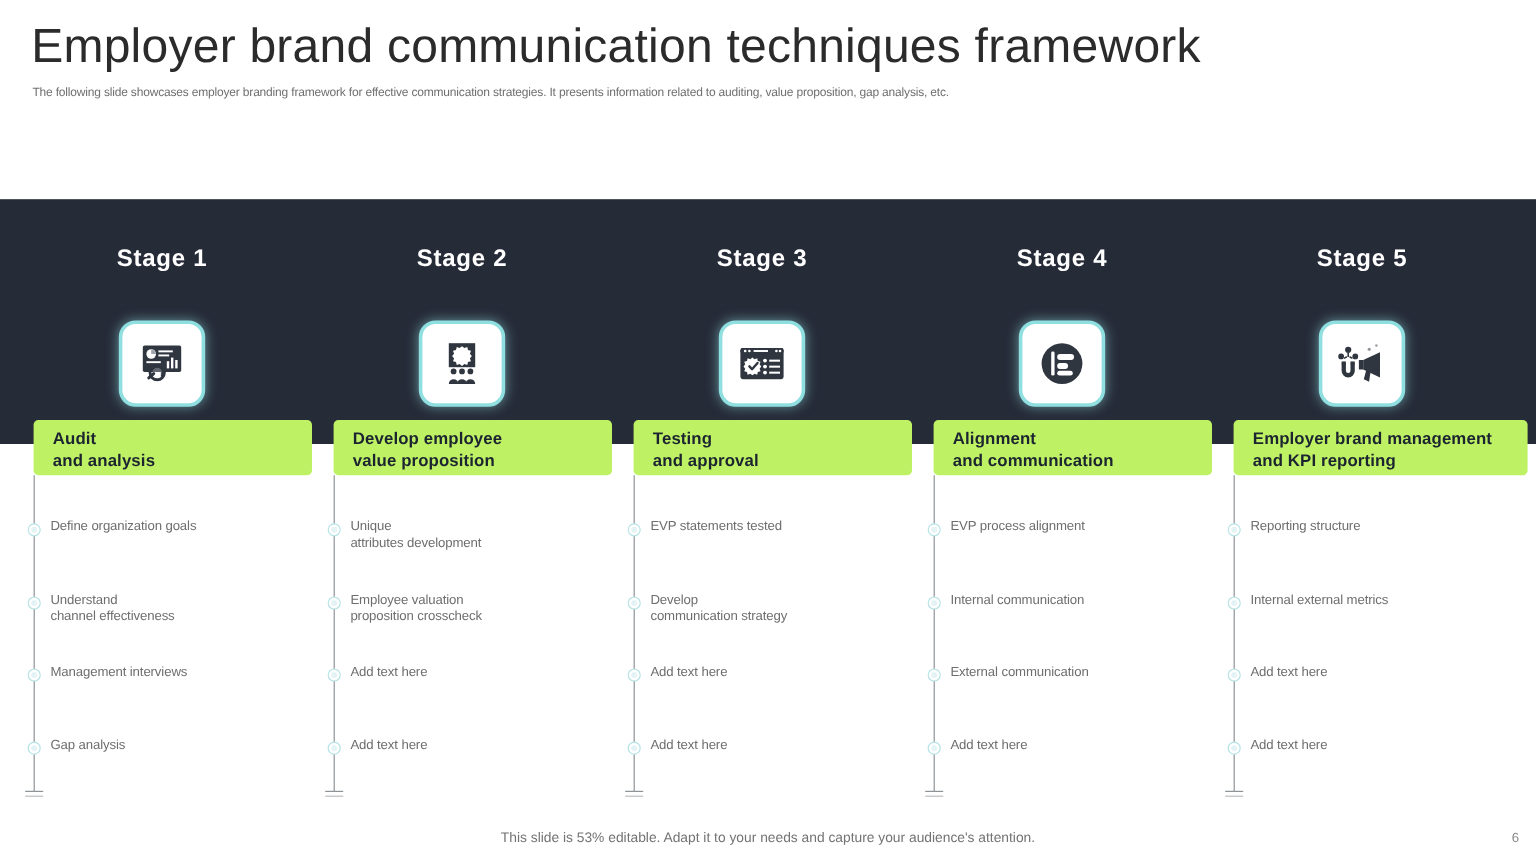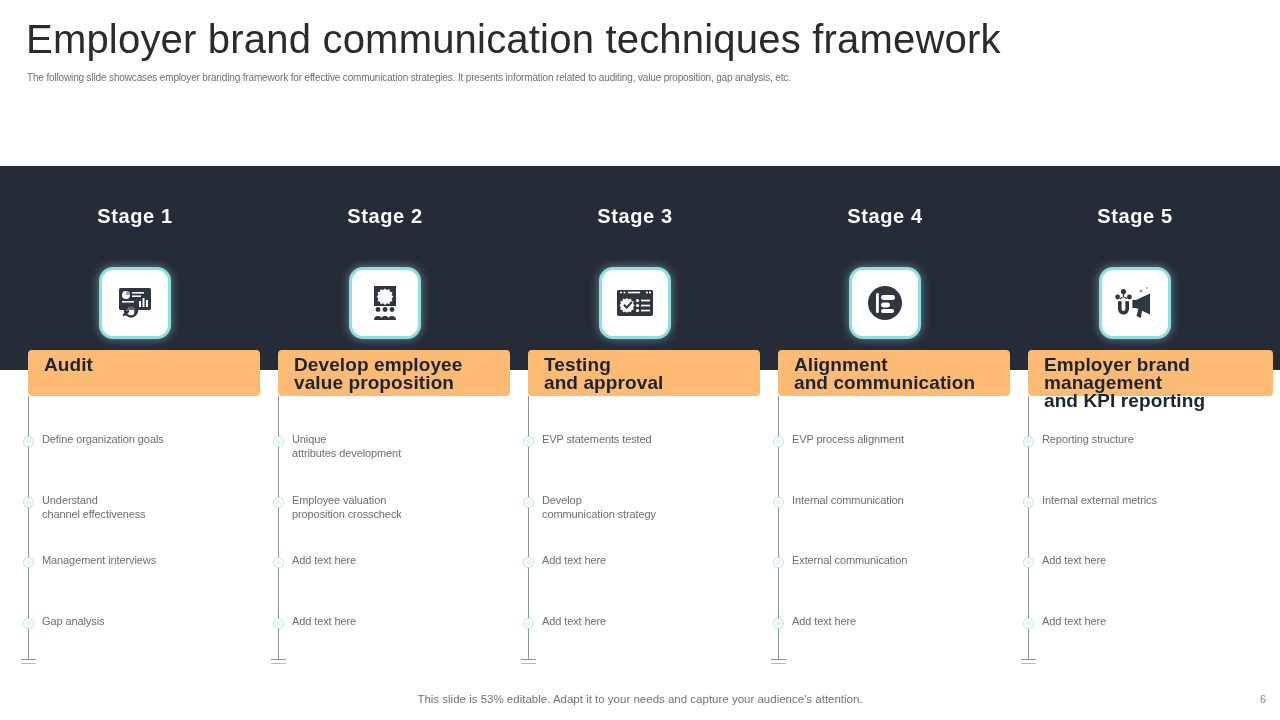--- a/index.html
+++ b/index.html
@@ -104,25 +104,25 @@
   }
   .icon-tile svg { display: block; }
 
   
   .bar {
     position: absolute;
     top: 159px;
     left: 18px;
     width: 232px;
     height: 46px;
-    background: #fdba74;
+    background: #bef264;
     border-radius: 4px;
     padding: 6px 0 0 16px;
     color: #1c2430;
-    font-size: 19px;
+    font-size: 14px;
     font-weight: bold;
     line-height: 18px;
     letter-spacing: 0.1px;
   }
   .col.c4 .bar { width: 245px; }
   .bar .l2 { display: block; }
 
   
   .spine {
     position: absolute;
@@ -230,21 +230,21 @@
       <rect x="28.5" y="16" width="2" height="9" fill="#ffffff"></rect>
       <rect x="32" y="18" width="2" height="7" fill="#ffffff"></rect>
       <rect x="8" y="19" width="12" height="1.6" fill="#ffffff"></rect>
       <rect x="20" y="28" width="2" height="4" fill="#303640"></rect>
       <circle cx="17" cy="28.5" r="6" fill="none" stroke="#303640" stroke-width="2.4"></circle>
       <circle cx="17" cy="28.5" r="4" fill="#ffffff" fill-opacity="0.25"></circle>
       <rect x="8.2" y="32.8" width="8" height="2.6" rx="1.3" fill="#303640" transform="rotate(-42 8.2 32.8)"></rect>
     </svg>
           </span>
         </div>
-        <div class="bar"><span>Audit</span></div>
+        <div class="bar"><span>Audit</span><span class="l2">and analysis</span></div>
         <div class="spine"></div>
         <div class="spine-foot"></div>
         <div class="spine-foot2"></div>
         <div class="item" style="top: 245px;">
           <span class="dot"></span>
           <div class="item-text"><span>Define organization goals</span></div>
         </div>
         <div class="item" style="top: 306px;">
           <span class="dot"></span>
           <div class="item-text"><span>Understand</span><span class="l2">channel effectiveness</span></div>

